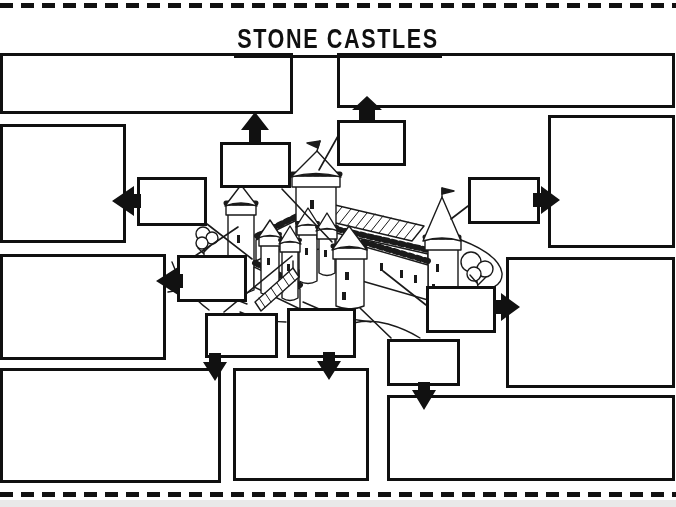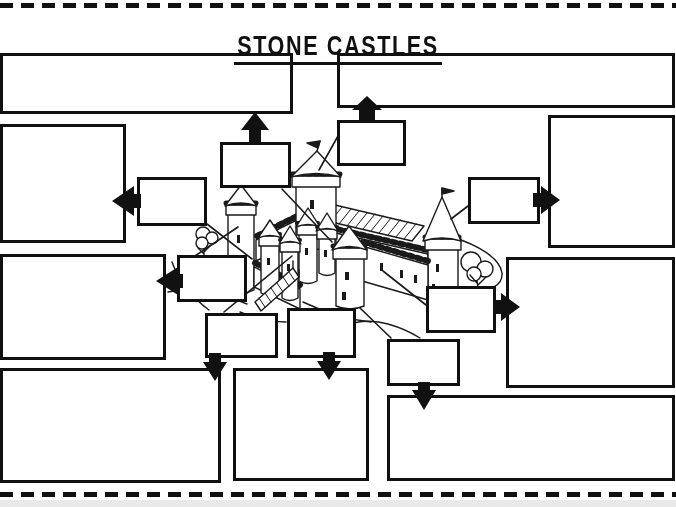--- a/index.html
+++ b/index.html
@@ -7,21 +7,21 @@
     position:relative;width:676px;height:507px;overflow:hidden;
     background:#ffffff;font-family:"Liberation Sans",sans-serif;color:#101010;
   }
   .dash-line{
     position:absolute;left:0;width:676px;height:5px;
     background:repeating-linear-gradient(90deg,#111 0 13px,transparent 13px 21px);
   }
   .dash-top{top:3px;}
   .dash-bottom{top:492px;}
   .footer-strip{position:absolute;left:0;top:500px;width:676px;height:7px;background:#e9e9e9;}
-  .title-wrap{position:absolute;top:32px;left:0;right:0;text-align:center;z-index:4;}
+  .title-wrap{position:absolute;top:25px;left:0;right:0;text-align:center;z-index:4;}
   .title-text{
     display:inline-block;font-weight:bold;font-size:27px;line-height:28px;
     letter-spacing:2px;transform:scaleX(0.8);
     border-bottom:3px solid #101010;padding:0 4px 2px 4px;white-space:nowrap;
   }
   .abox{
     position:absolute;background:#ffffff;border:3px solid #101010;
     box-sizing:border-box;z-index:2;
   }
   svg{position:absolute;left:0;top:0;}

